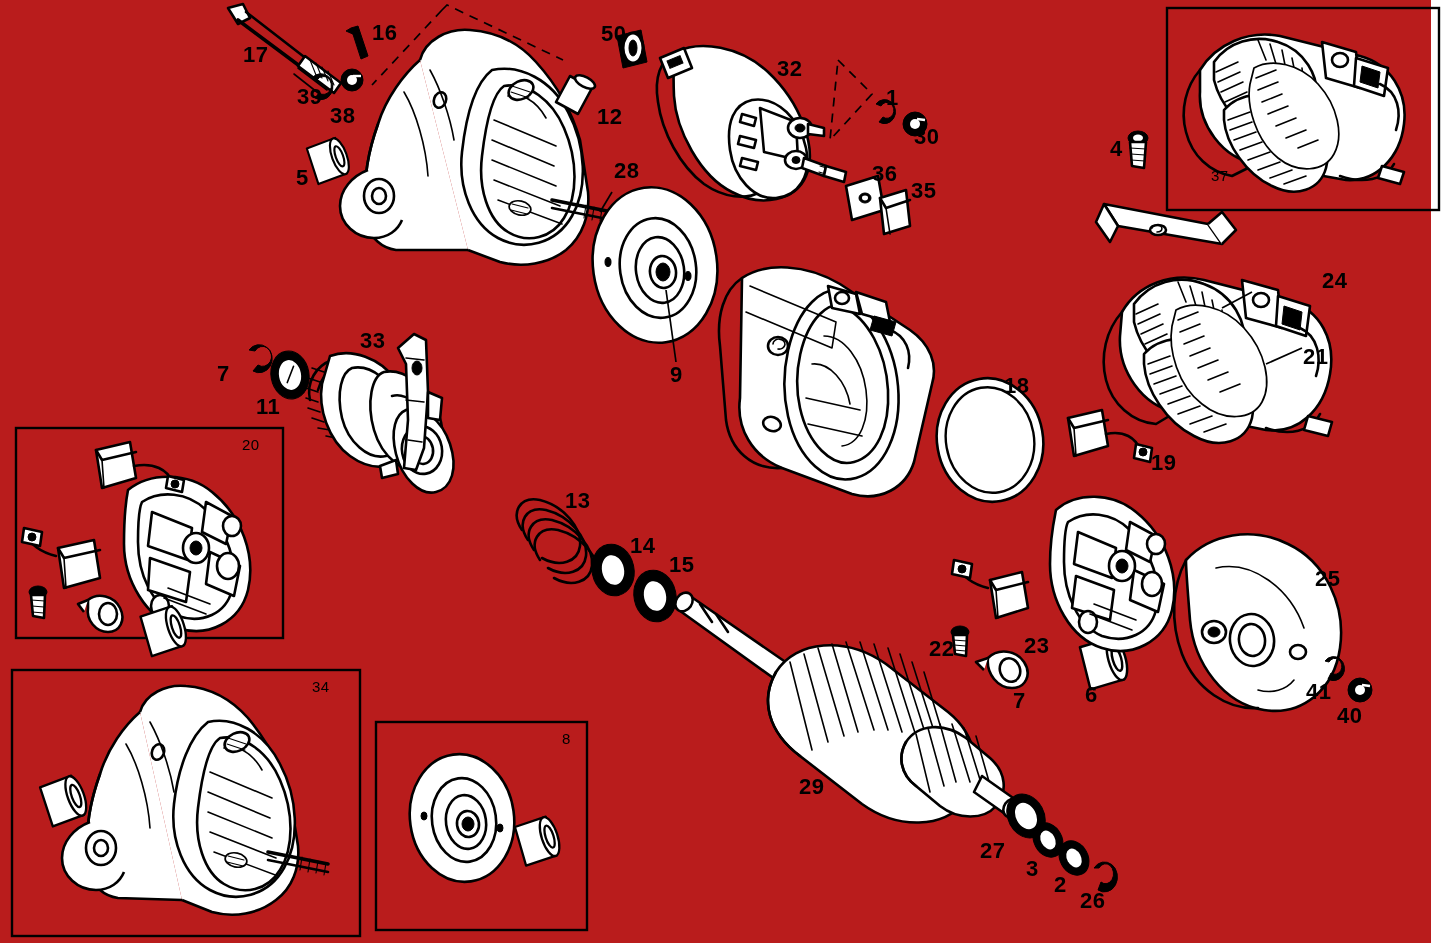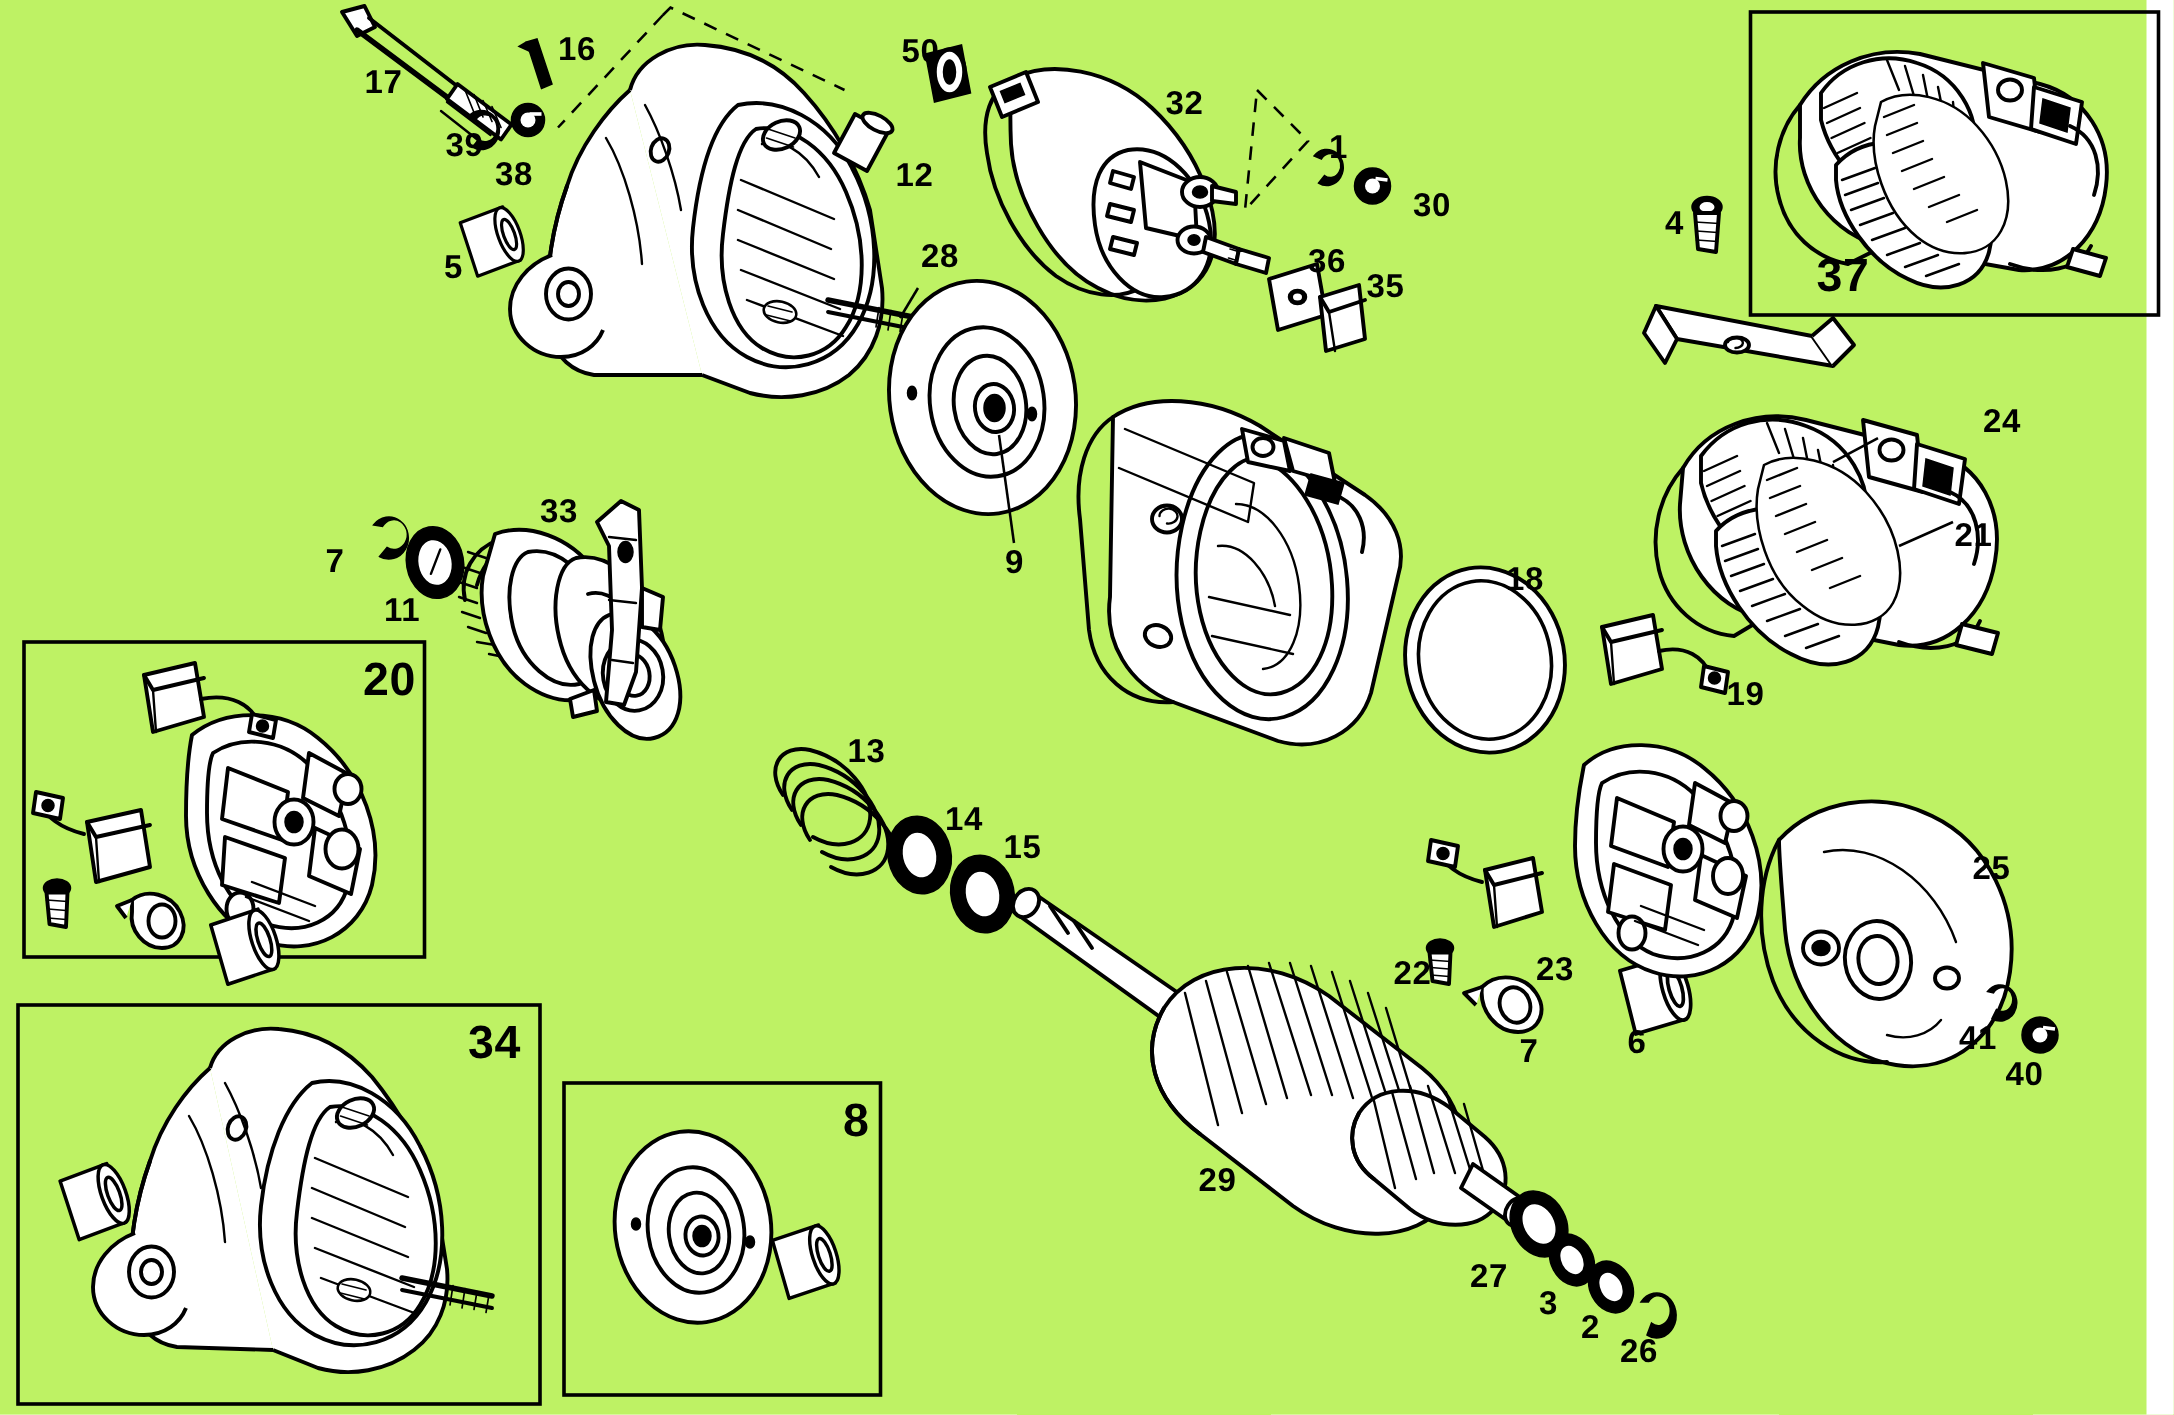--- a/index.html
+++ b/index.html
@@ -1,34 +1,34 @@
 <!DOCTYPE html>
 <html><head>
 <meta charset="utf-8">
 <title>Starter Motor Exploded Parts Diagram</title>
 <style>
   html,body{margin:0;padding:0;background:#ffffff;}
   body{
     font-family:"Liberation Sans", sans-serif;
     width:1449px;height:943px;overflow:hidden;position:relative;
   }
-  #sheet{position:relative;width:1431px;height:943px;background:#bef264;}
+  #sheet{position:relative;width:1431px;height:943px;background:#b91c1c;}
   #sheet svg{position:absolute;left:0;top:0;}
   .callout{
     position:absolute;
     font-family:"Liberation Sans", sans-serif;
     font-weight:700;
     color:#000;
     font-size:22px;
     line-height:1;
     letter-spacing:.5px;
     white-space:nowrap;
     user-select:none;
   }
-  .box-num{font-size:31px;font-weight:700;}
+  .box-num{font-size:15px;font-weight:400;}
 </style>
 </head>
 <body>
 
 <div id="sheet">
 
 <svg width="1449" height="943" viewBox="0 0 1449 943" xmlns="http://www.w3.org/2000/svg">
   <defs>
     <style>
       .ln{fill:none;stroke:#000;stroke-width:2.6;stroke-linecap:round;stroke-linejoin:round;}
@@ -620,21 +620,21 @@
 
 </svg>
 
 <div class="callout" style="left:243px;top:44px;">17</div>
 <div class="callout" style="left:372px;top:22px;">16</div>
 <div class="callout" style="left:297px;top:86px;">39</div>
 <div class="callout" style="left:330px;top:105px;">38</div>
 <div class="callout" style="left:601px;top:23px;">50</div>
 <div class="callout" style="left:777px;top:58px;">32</div>
 <div class="callout" style="left:886px;top:87px;">1</div>
-<div class="callout" style="left:942px;top:126px;text-align:center;">30</div>
+<div class="callout" style="left:914px;top:126px;text-align:center;">30</div>
 <div class="callout" style="left:597px;top:106px;">12</div>
 <div class="callout" style="left:872px;top:163px;">36</div>
 <div class="callout" style="left:911px;top:180px;">35</div>
 <div class="callout" style="left:296px;top:167px;">5</div>
 <div class="callout" style="left:614px;top:160px;">28</div>
 <div class="callout" style="left:1110px;top:138px;">4</div>
 <div class="callout box-num" style="left:1211px;top:168px;">37</div>
 <div class="callout" style="left:670px;top:364px;">9</div>
 <div class="callout" style="left:1322px;top:270px;">24</div>
 <div class="callout" style="left:1303px;top:325px;margin-top:21px;">21</div>

